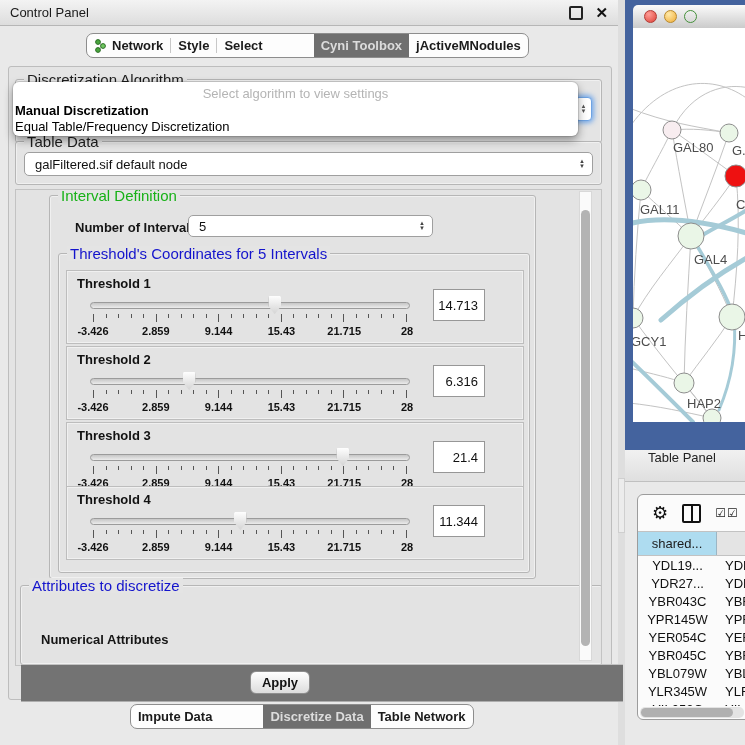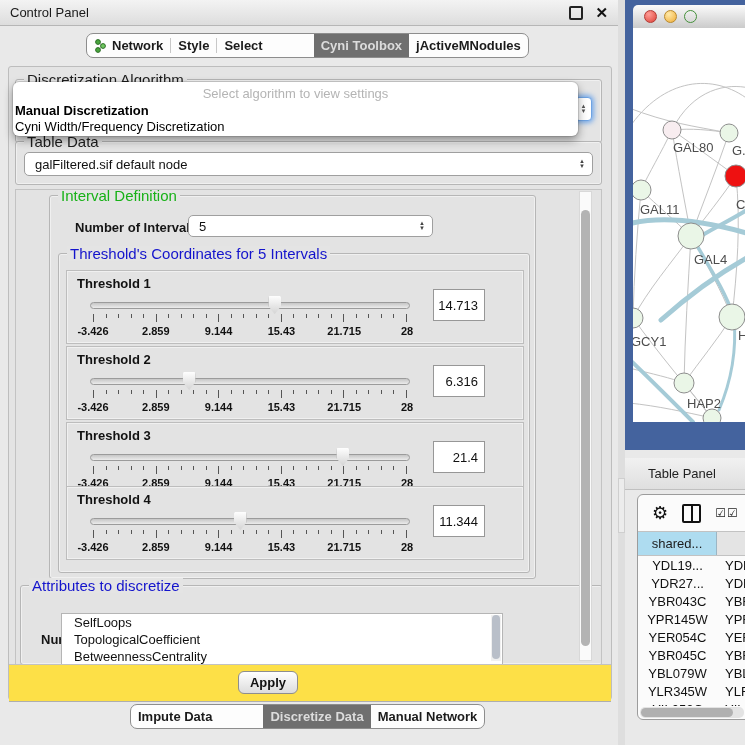--- a/index.html
+++ b/index.html
@@ -70,21 +70,21 @@
     box-sizing:border-box;font-size:13px;color:#111;display:flex;align-items:center;justify-content:flex-end;padding-right:6px;}
 
   .attr-list{position:absolute;left:40px;top:27px;width:440px;height:58px;background:#fff;border:1px solid #b5b5b5;overflow:hidden;}
   .attr-item{font-size:13px;color:#111;line-height:17px;padding-left:12px;white-space:nowrap;}
   .list-sbar{position:absolute;right:1px;top:1px;width:10px;height:46px;background:#f0f0f0;}
   .list-sbar>div{position:absolute;left:1px;top:0;width:8px;height:44px;background:#b9bfc9;border-radius:4px;}
 
   .v-scrollbar{position:absolute;left:570px;top:124px;width:13px;height:470px;background:#fafafa;border:1px solid #d8d8d8;box-sizing:border-box;}
   .v-scrollbar>div{position:absolute;left:1px;top:18px;width:9px;height:436px;background:#b3b3b3;border-radius:5px;}
 
-  .apply-bar{position:absolute;left:0;top:597px;width:100%;height:36px;background:#fde047;
+  .apply-bar{position:absolute;left:12px;top:597px;width:100%;height:36px;background:#737373;
     border-top:1px solid #c2c2c2;border-bottom:1px solid #aeaeae;z-index:5;text-decoration:underline;}
   .apply-btn{position:absolute;left:229px;top:6px;width:60px;height:23px;border-radius:6px;
     background:linear-gradient(#ffffff,#dcdcdc);border:1px solid #8e8e8e;
     font-size:13px;font-weight:700;color:#111;font-family:"Liberation Sans",sans-serif;}
 
   
   .splitter{position:absolute;left:618px;top:0;width:7px;height:745px;background:#dedede;}
   .splitter-handle{position:absolute;left:618px;top:478px;width:7px;height:55px;background:#ececec;border:1px solid #cfcfcf;box-sizing:border-box;}
 
   
@@ -94,23 +94,23 @@
     display:flex;align-items:center;gap:7px;padding-left:11px;}
   .light{width:13px;height:13px;border-radius:50%;box-sizing:border-box;}
   .light.red{background:radial-gradient(circle at 35% 30%,#ff9d97,#dd4238);border:1px solid #b23a34;}
   .light.yellow{background:radial-gradient(circle at 35% 30%,#ffe9a8,#f0ad38);border:1px solid #b98a2c;}
   .light.green{background:radial-gradient(circle at 35% 30%,#baf0a8,#52b442;);border:1px solid #44903a;}
   .net-canvas{position:absolute;left:8px;top:28px;width:112px;height:394px;background:#fff;}
   .net-canvas text{font-family:"Liberation Sans",sans-serif;font-size:13px;fill:#4d4d4d;}
 
   
   .tp{position:absolute;left:625px;top:450px;width:120px;height:295px;background:#e9e9e9;}
-  .tp-titlebar{position:absolute;left:0;top:8px;width:100%;height:32px;
+  .tp-titlebar{position:absolute;left:0;top:0;width:100%;height:32px;
     background:linear-gradient(#f1f1f1,#dfdfdf);border-bottom:1px solid #c0c0c0;
-    display:flex;align-items:center;padding-left:23px;box-sizing:border-box;font-size:13px;color:#222;}
+    display:flex;align-items:flex-start;padding-left:23px;box-sizing:border-box;font-size:13px;color:#222;}
   .tp-box{position:absolute;left:12px;top:44px;width:110px;height:226px;background:#fbfbfb;
     border:1px solid #9c9c9c;border-radius:6px 0 0 6px;box-sizing:border-box;overflow:hidden;}
   .tp-toolbar{position:absolute;left:0;top:0;width:100%;height:36px;display:flex;align-items:center;gap:14px;padding-left:14px;box-sizing:border-box;}
   .gear{font-size:18px;color:#111;line-height:18px;}
   .split-ico{width:15px;height:15px;border:2px solid #111;border-radius:2px;position:relative;}
   .split-ico::after{content:"";position:absolute;left:50%;top:0;bottom:0;width:2px;background:#111;transform:translateX(-50%);}
   .checks{font-size:12px;color:#222;letter-spacing:1px;}
   .tp-header{position:absolute;left:0;top:36px;width:140px;height:25px;display:flex;border-top:1px solid #c2c2c2;border-bottom:1px solid #c2c2c2;box-sizing:border-box;}
   .tp-hcell{font-size:13px;color:#1c1c1c;display:flex;align-items:center;box-sizing:border-box;}
   .tp-hcell.c1{width:79px;background:#aedcf0;border-right:1px solid #9cb6c4;justify-content:center;}
@@ -378,58 +378,50 @@
                   </div>
                   <div class="th-value">11.344</div>
                 </div>
               </div>
           </div>
         </div>
 
         <div class="tgroup" style="left:4px;top:395px;width:545px;height:78px;padding-left:36px;">
           <span class="glabel blue">Attributes to discretize</span>
           <span class="bold-label" style="left:20px;top:9px;margin-top:37px;">Numerical Attributes</span>
-          <div class="attr-list" id="attrList">
-            <div class="list-sbar">
-                <div></div>
-              </div>
-          <div class="attr-item">SelfLoops</div>
-              <div class="attr-item">TopologicalCoefficient</div>
-              <div class="attr-item">BetweennessCentrality</div>
-            </div>
         </div>
 
       </div>
 
       <div class="v-scrollbar">
         <div></div>
       </div>
 
       <div class="apply-bar">
         <button class="apply-btn">Apply</button>
       </div>
     </div>
 
     <div class="popup">
       <div class="popup-hint">Select algorithm to view settings</div>
       <div id="popupOpts">
           <div class="pop-opt" style="top: 21px; font-weight: 700;">Manual Discretization</div>
-          <div class="pop-opt" style="top: 37px;">Cyni Width/Frequency Discretization</div>
+          <div class="pop-opt" style="top: 37px;">Equal Table/Frequency Discretization</div>
         </div>
     </div>
 
     <nav class="tabs bottom-tabs-bar" id="bottomTabs">
         <div class="tab">
           <span>Impute Data</span>
         </div>
         <div class="tab sel">
           <span>Discretize Data</span>
         </div>
         <div class="tab">
-          <span>Manual Network</span>
+          <span>Table Network</span>
         </div>
       </nav>
   </section>
 
   <div class="splitter"></div>
   <div class="splitter-handle"></div>
 
   <section class="net-win">
     <div class="mac-titlebar">
       <span class="light red"></span>

